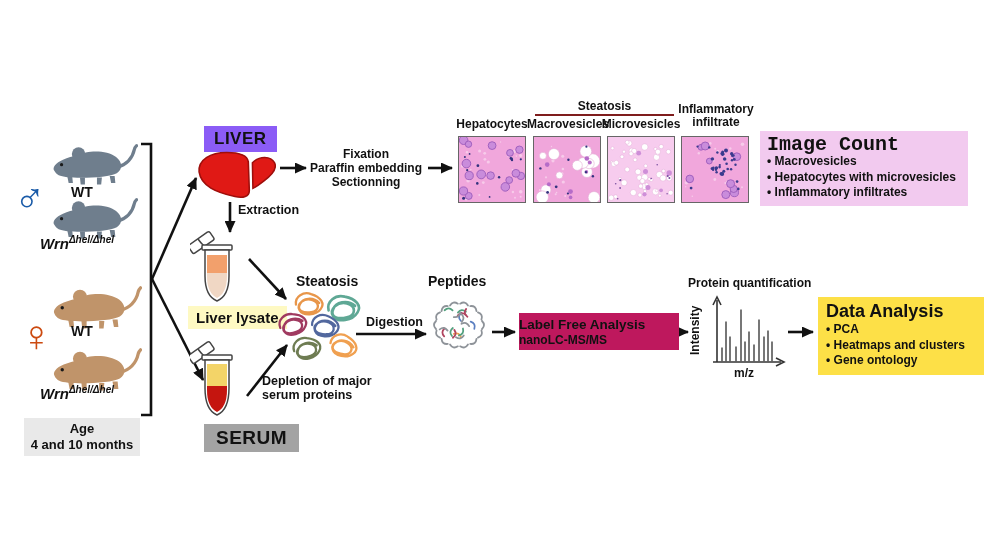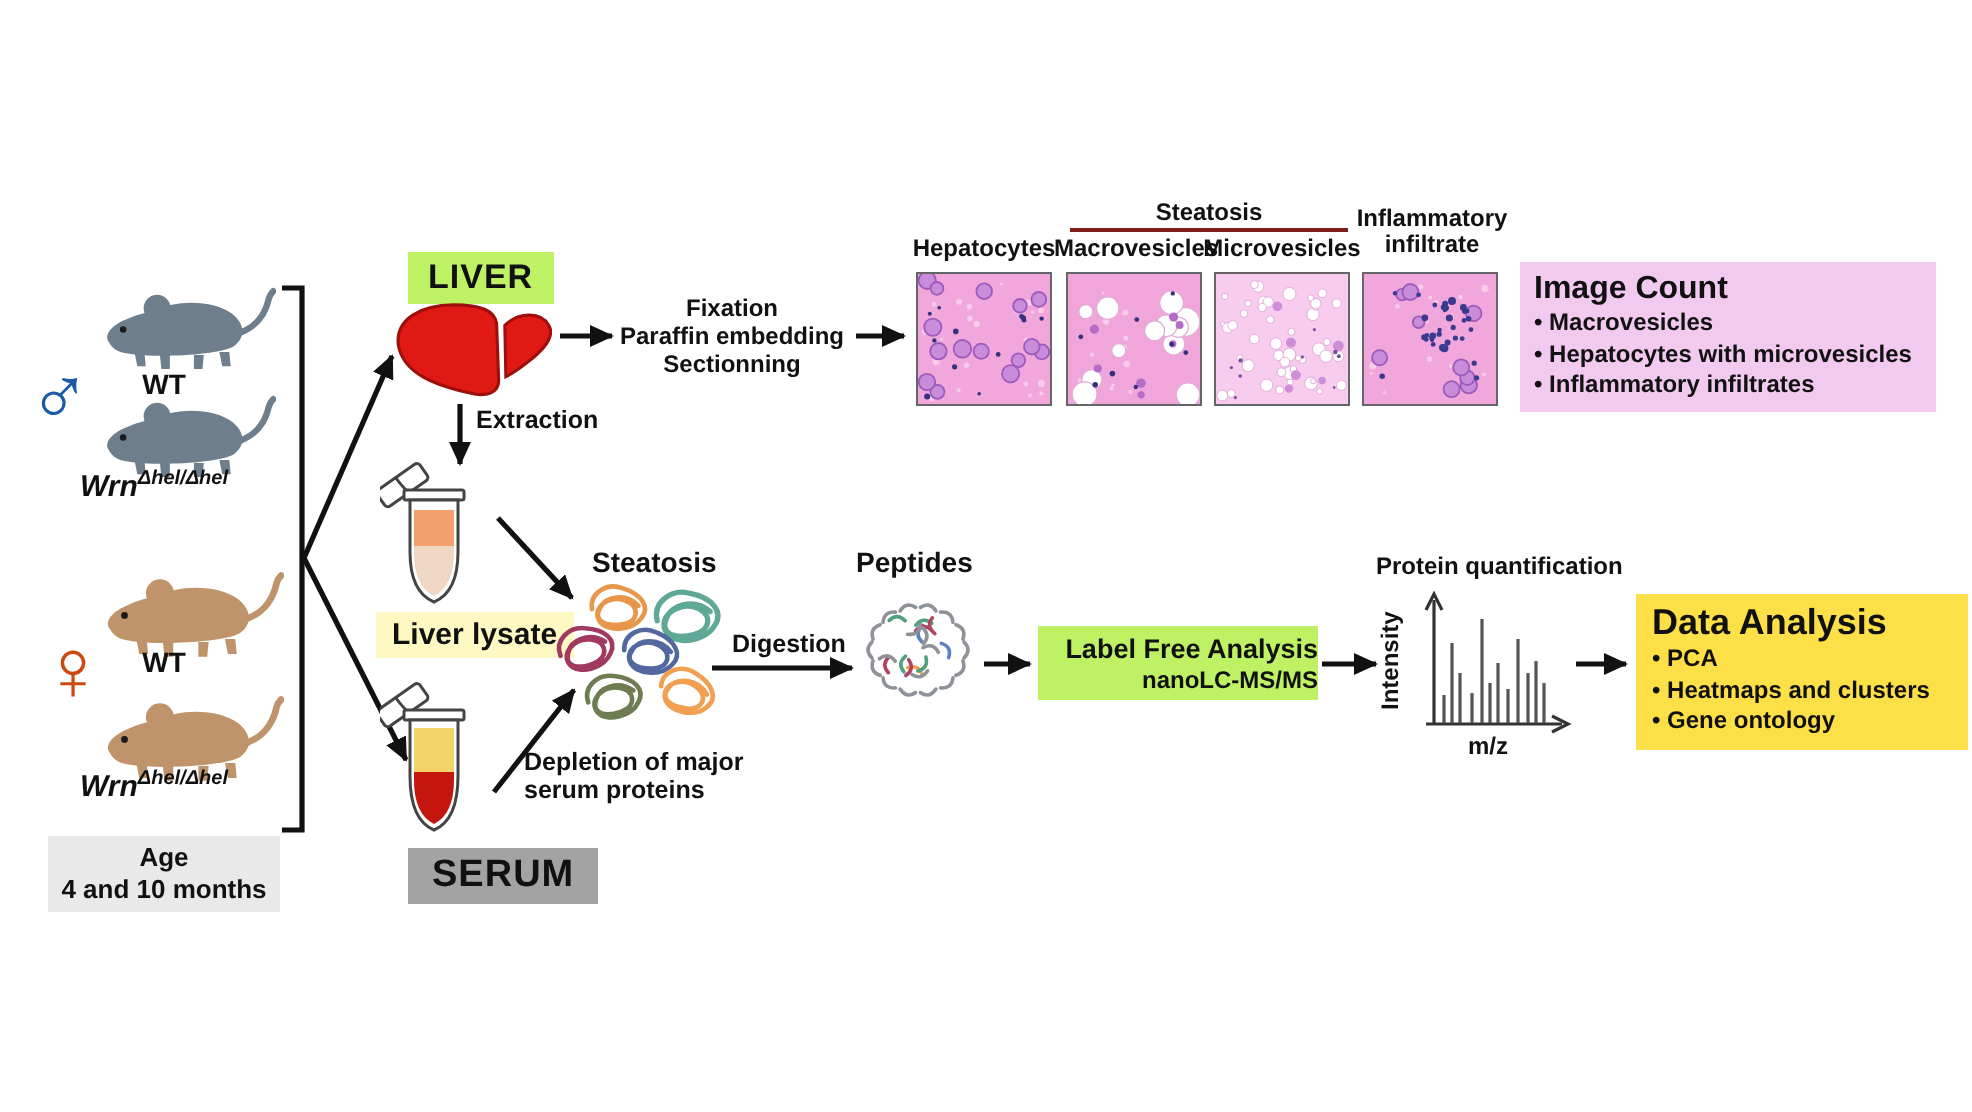--- a/index.html
+++ b/index.html
@@ -1,46 +1,46 @@
 <!DOCTYPE html>
 <html><head>
 <meta charset="utf-8">
 <style>
   html,body{margin:0;padding:0;background:#fff;}
   .canvas{position:relative;width:986px;height:556px;background:#fff;overflow:hidden;
           font-family:"Liberation Sans",sans-serif;color:#111;}
   .abs{position:absolute;}
   svg{display:block;}
   .tag{position:absolute;display:inline-block;font-weight:bold;white-space:nowrap;}
-  .tag-liver{left:204px;top:126px;background:#bef264;font-size:17px;padding:3px 10px;letter-spacing:.5px;}
+  .tag-liver{left:204px;top:126px;background:#8b5cf6;font-size:17px;padding:3px 10px;letter-spacing:.5px;}
   .tag-lysate{left:188px;top:306px;background:#fef9c3;font-size:15px;padding:3px 8px;}
   .tag-serum{left:204px;top:424px;background:#a3a3a3;font-size:19px;padding:3px 12px;letter-spacing:.5px;}
   .sym{position:absolute;font-weight:bold;line-height:1;}
   .sym-male{left:14px;top:176px;font-size:42px;color:#1A5BA8;}
   .sym-female{left:20px;top:314px;font-size:44px;color:#CC4A10;}
   .wt{position:absolute;left:52px;width:60px;text-align:center;font-size:14px;font-weight:bold;}
   .mut{position:absolute;left:40px;width:110px;font-size:15px;font-weight:bold;font-style:italic;white-space:nowrap;}
   .mut sup{font-size:10px;}
   .agebox{position:absolute;left:24px;top:418px;width:116px;background:#E9E9E9;text-align:center;
           font-weight:bold;font-size:13px;line-height:16px;padding:3px 0;}
   .prep{position:absolute;left:306px;top:147px;width:120px;text-align:center;font-weight:bold;
         font-size:12px;line-height:14px;}
   .small-lab{position:absolute;font-weight:bold;font-size:12.5px;white-space:nowrap;}
   .blob-lab{position:absolute;font-weight:bold;font-size:14px;white-space:nowrap;}
-  .lfbox{position:absolute;left:519px;top:313px;width:140px;background:#bef264;text-align:right;padding:3px 0;}
+  .lfbox{position:absolute;left:519px;top:313px;width:160px;background:#be185d;text-align:left;padding:3px 0;}
   .lf1{font-size:13.5px;font-weight:bold;line-height:17px;white-space:nowrap;}
   .lf2{font-size:12px;font-weight:bold;line-height:14px;white-space:nowrap;}
   .quant-title{position:absolute;left:688px;top:276px;font-weight:bold;font-size:12px;white-space:nowrap;}
   .ylab{position:absolute;left:688px;top:299px;width:15px;height:62px;writing-mode:vertical-rl;
         transform:rotate(180deg);font-weight:bold;font-size:12px;text-align:center;}
   .xlab{position:absolute;left:734px;top:366px;font-weight:bold;font-size:12px;}
   .dabox{position:absolute;left:818px;top:297px;width:166px;background:#fde047;padding:4px 6px 6px 8px;box-sizing:border-box;}
   .da-title{font-size:18px;font-weight:bold;line-height:21px;}
   .icbox{position:absolute;left:760px;top:131px;width:208px;background:#F2CAEF;padding:4px 5px 5px 7px;box-sizing:border-box;}
-  .ic-title{font-size:16px;font-weight:bold;line-height:19px;}
+  .ic-title{font-size:20px;font-weight:bold;line-height:19px;font-family:Liberation Mono, monospace;}
   .bul{font-size:12px;font-weight:bold;line-height:15.5px;white-space:nowrap;}
   .bul::before{content:"• ";}
   .hist-frame{position:absolute;top:136px;border:1.5px solid #666;box-sizing:border-box;background:#F1A7DC;}
   .hist-lab{position:absolute;font-weight:bold;font-size:12px;text-align:center;line-height:13px;}
   .steat-wrap{position:absolute;left:535px;top:99px;width:139px;text-align:center;font-weight:bold;
               font-size:12px;border-bottom:2px solid #7f1d1d;padding-bottom:1px;}
   .caption{position:absolute;left:500px;top:205px;width:212px;text-align:center;font-weight:bold;font-size:15px;}
 </style>
 </head>
 <body>

